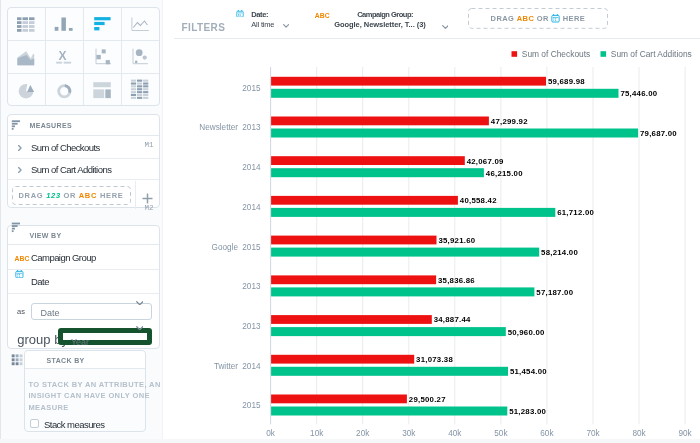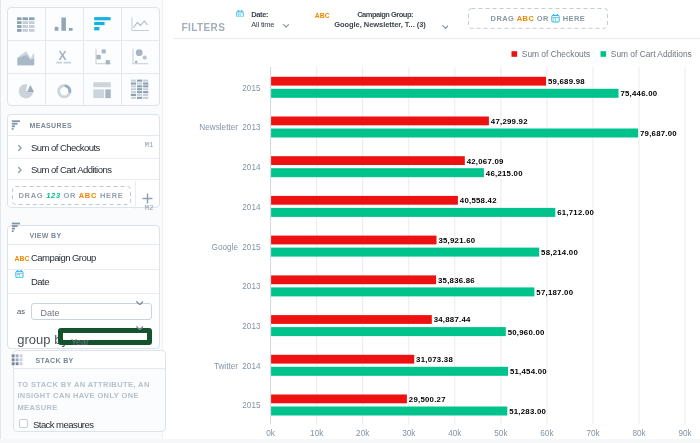--- a/index.html
+++ b/index.html
@@ -149,21 +149,21 @@
       <rect x="5.4" y="7.8" width="1.6" height="1.1"></rect>
     </g>
   </svg>
 <svg style="position:absolute;left:135.8px;top:300.9px" width="7.5" height="4.5" viewBox="0 0 10 6">
     <path d="M1,1 L5,5 L9,1" stroke="#7f8c98" stroke-width="1.73" fill="none" stroke-linecap="round" stroke-linejoin="round"></path>
   </svg>
 <svg style="position:absolute;left:135.8px;top:325.9px" width="7.5" height="4.5" viewBox="0 0 10 6">
     <path d="M1,1 L5,5 L9,1" stroke="#7f8c98" stroke-width="1.73" fill="none" stroke-linecap="round" stroke-linejoin="round"></path>
   </svg>
 
-<div class="box" style="left:13px;top:349.7px;width:153px;height:82.7px;background:#fbfcfd;text-decoration:underline;">
+<div class="box" style="left:24px;top:349.7px;width:122px;height:82.7px;background:#fbfcfd;text-decoration:underline;">
   <div class="sechead" style="height:18.6px;background:#fff;border-radius:4px 4px 0 0;">
       <span style="position:absolute;left:21.5px;top:6.3px;">STACK BY</span>
     </div>
   <div class="abs" style="left:3.4px;top:28.5px;font-size:7.5px;font-weight:bold;color:#b4c0cb;letter-spacing:0.4px;line-height:11.2px;white-space:nowrap;">TO STACK BY AN ATTRIBUTE, AN<br>INSIGHT CAN HAVE ONLY ONE<br>MEASURE</div>
   <div class="abs" style="left:4.7px;top:68px;width:9.5px;height:9.5px;border:1px solid #c3ced8;border-radius:2px;background:#fff;"></div>
   <span class="abs" style="left:19px;top:68.5px;font-size:9.5px;color:#262e36;letter-spacing:-0.55px;">Stack measures</span>
 </div>
 <svg width="166" height="443" viewBox="0 0 166 443" style="position:absolute;left:0;top:0;z-index:3;pointer-events:none">
     <rect x="11.8" y="120.3" width="8.2" height="1.8" fill="#8296a8"></rect>
     <rect x="11.8" y="122.85" width="5.8" height="1.8" fill="#8296a8"></rect>

